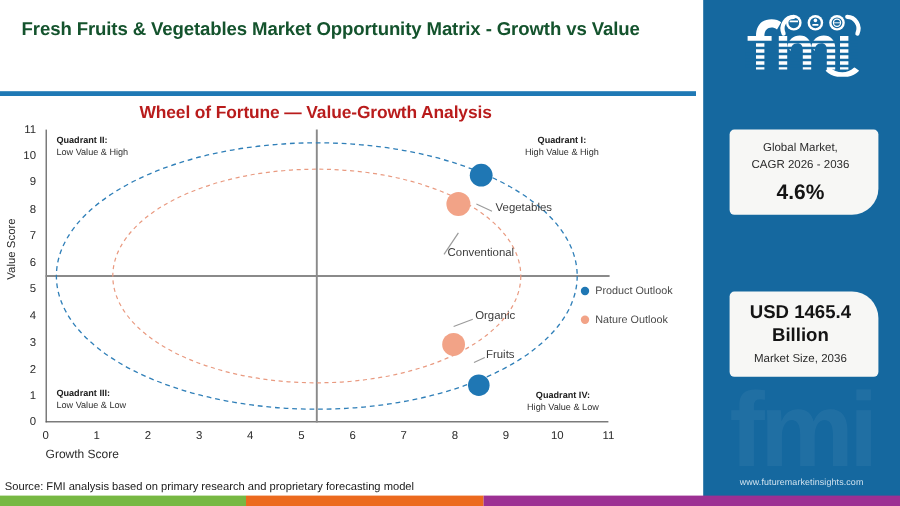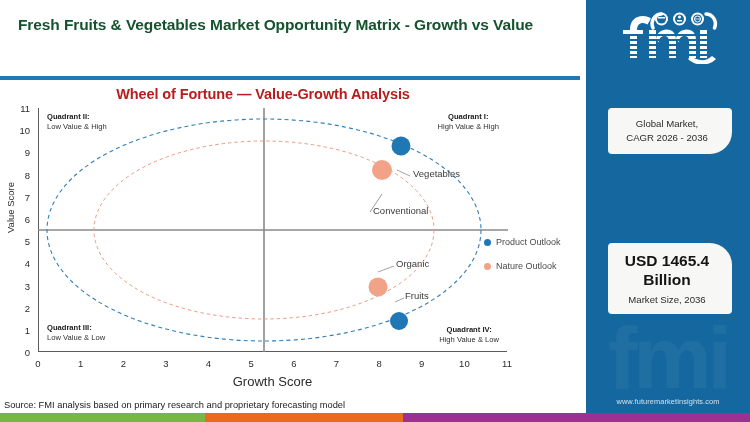--- a/index.html
+++ b/index.html
@@ -139,22 +139,21 @@
     transform: translateY(-50%);
     text-align: right;
     width: 22px;
     left: 8px;
   }
   #xlabel {
     position: absolute;
     left: 38px;
     top: 292px;
     width: 469px;
-    text-align: center;
-    font-size: 13px;
+    font-size: 10px;
     color: #2b2b2b;
   }
   #ylabel {
     position: absolute;
     left: -30px;
     top: 120px;
     font-size: 9.5px;
     color: #2b2b2b;
     transform: rotate(-90deg);
     transform-origin: center;
@@ -448,20 +447,21 @@
         <g fill="none" stroke="#ffffff" stroke-width="7" stroke-linecap="round">
           <path d="M74 40 c-6 -14 4 -28 17 -28"></path>
           <path d="M180 12 c13 0 23 14 17 28"></path>
         </g>
       </svg>
     </div>
 
     <div class="stat-card" id="stat-card-1">
       <div class="stat-caption">Global Market,</div>
       <div class="stat-caption">CAGR 2026 - 2036</div>
+      <div class="stat-value">4.6%</div>
     </div>
 
     <div class="stat-card" id="stat-card-2">
       <div class="stat-value-lg">USD 1465.4</div>
       <div class="stat-value-lg">Billion</div>
       <div class="stat-sub">Market Size, 2036</div>
     </div>
 
     <div id="site-url">www.futuremarketinsights.com</div>
   </div>

